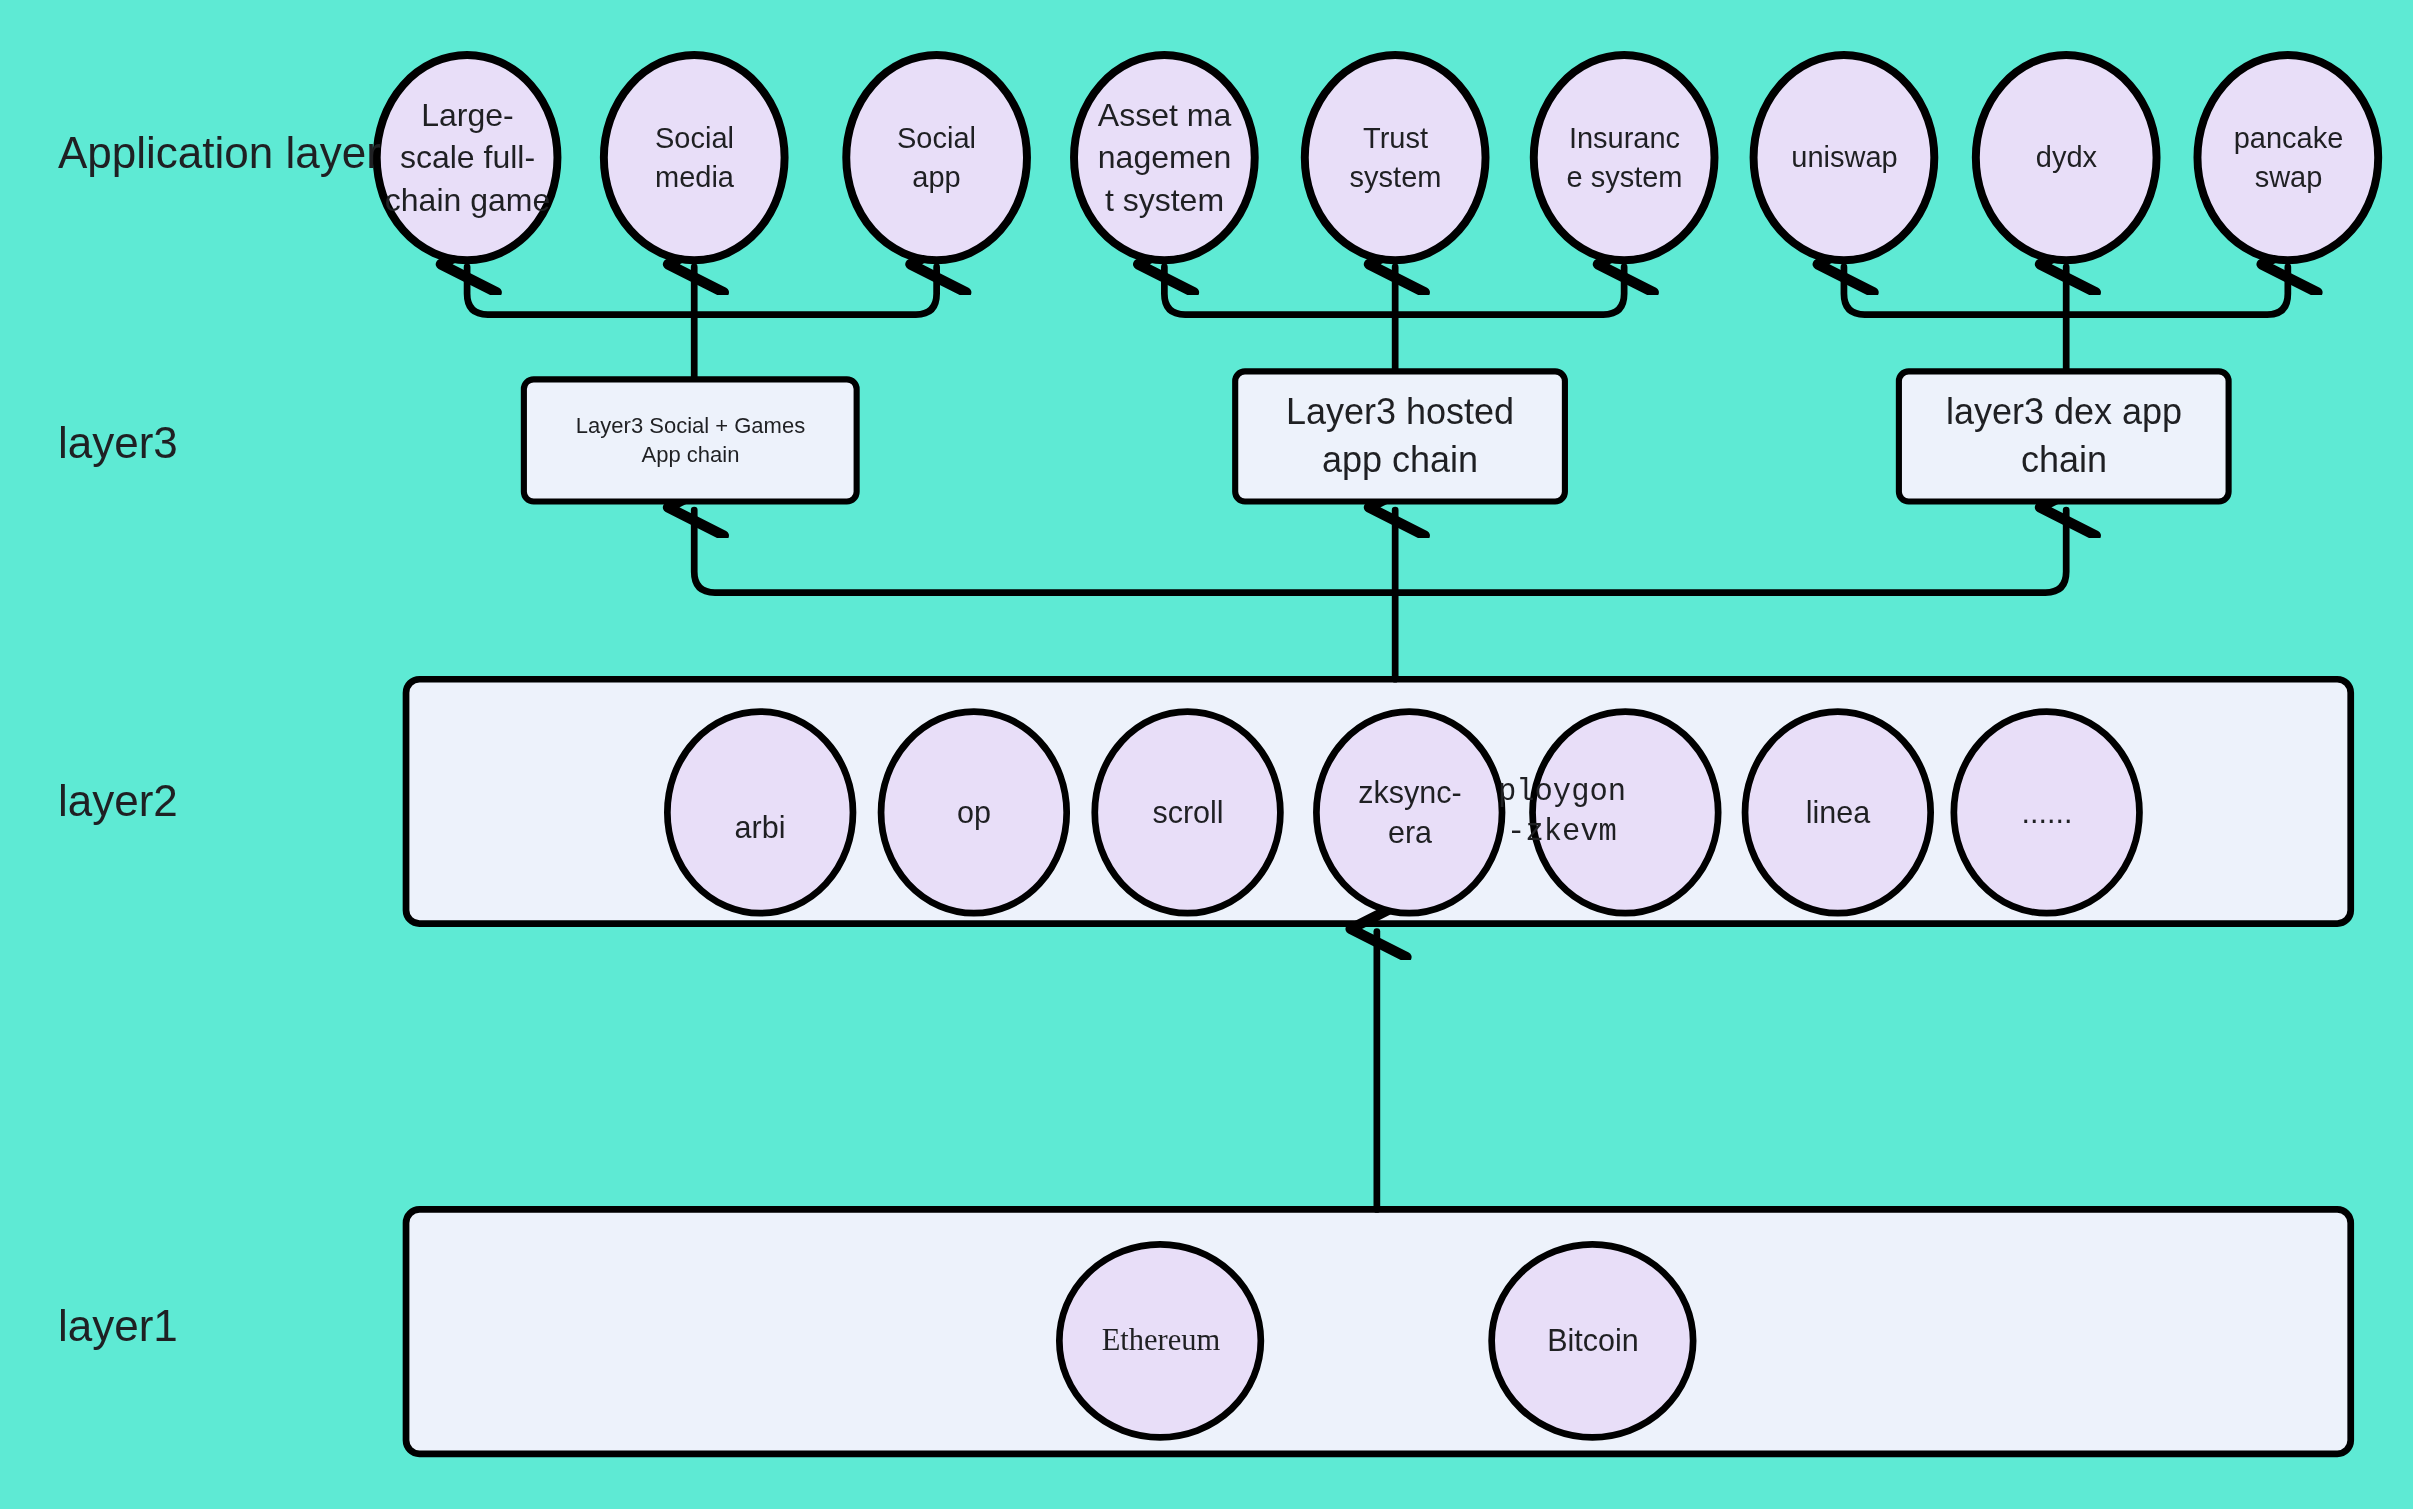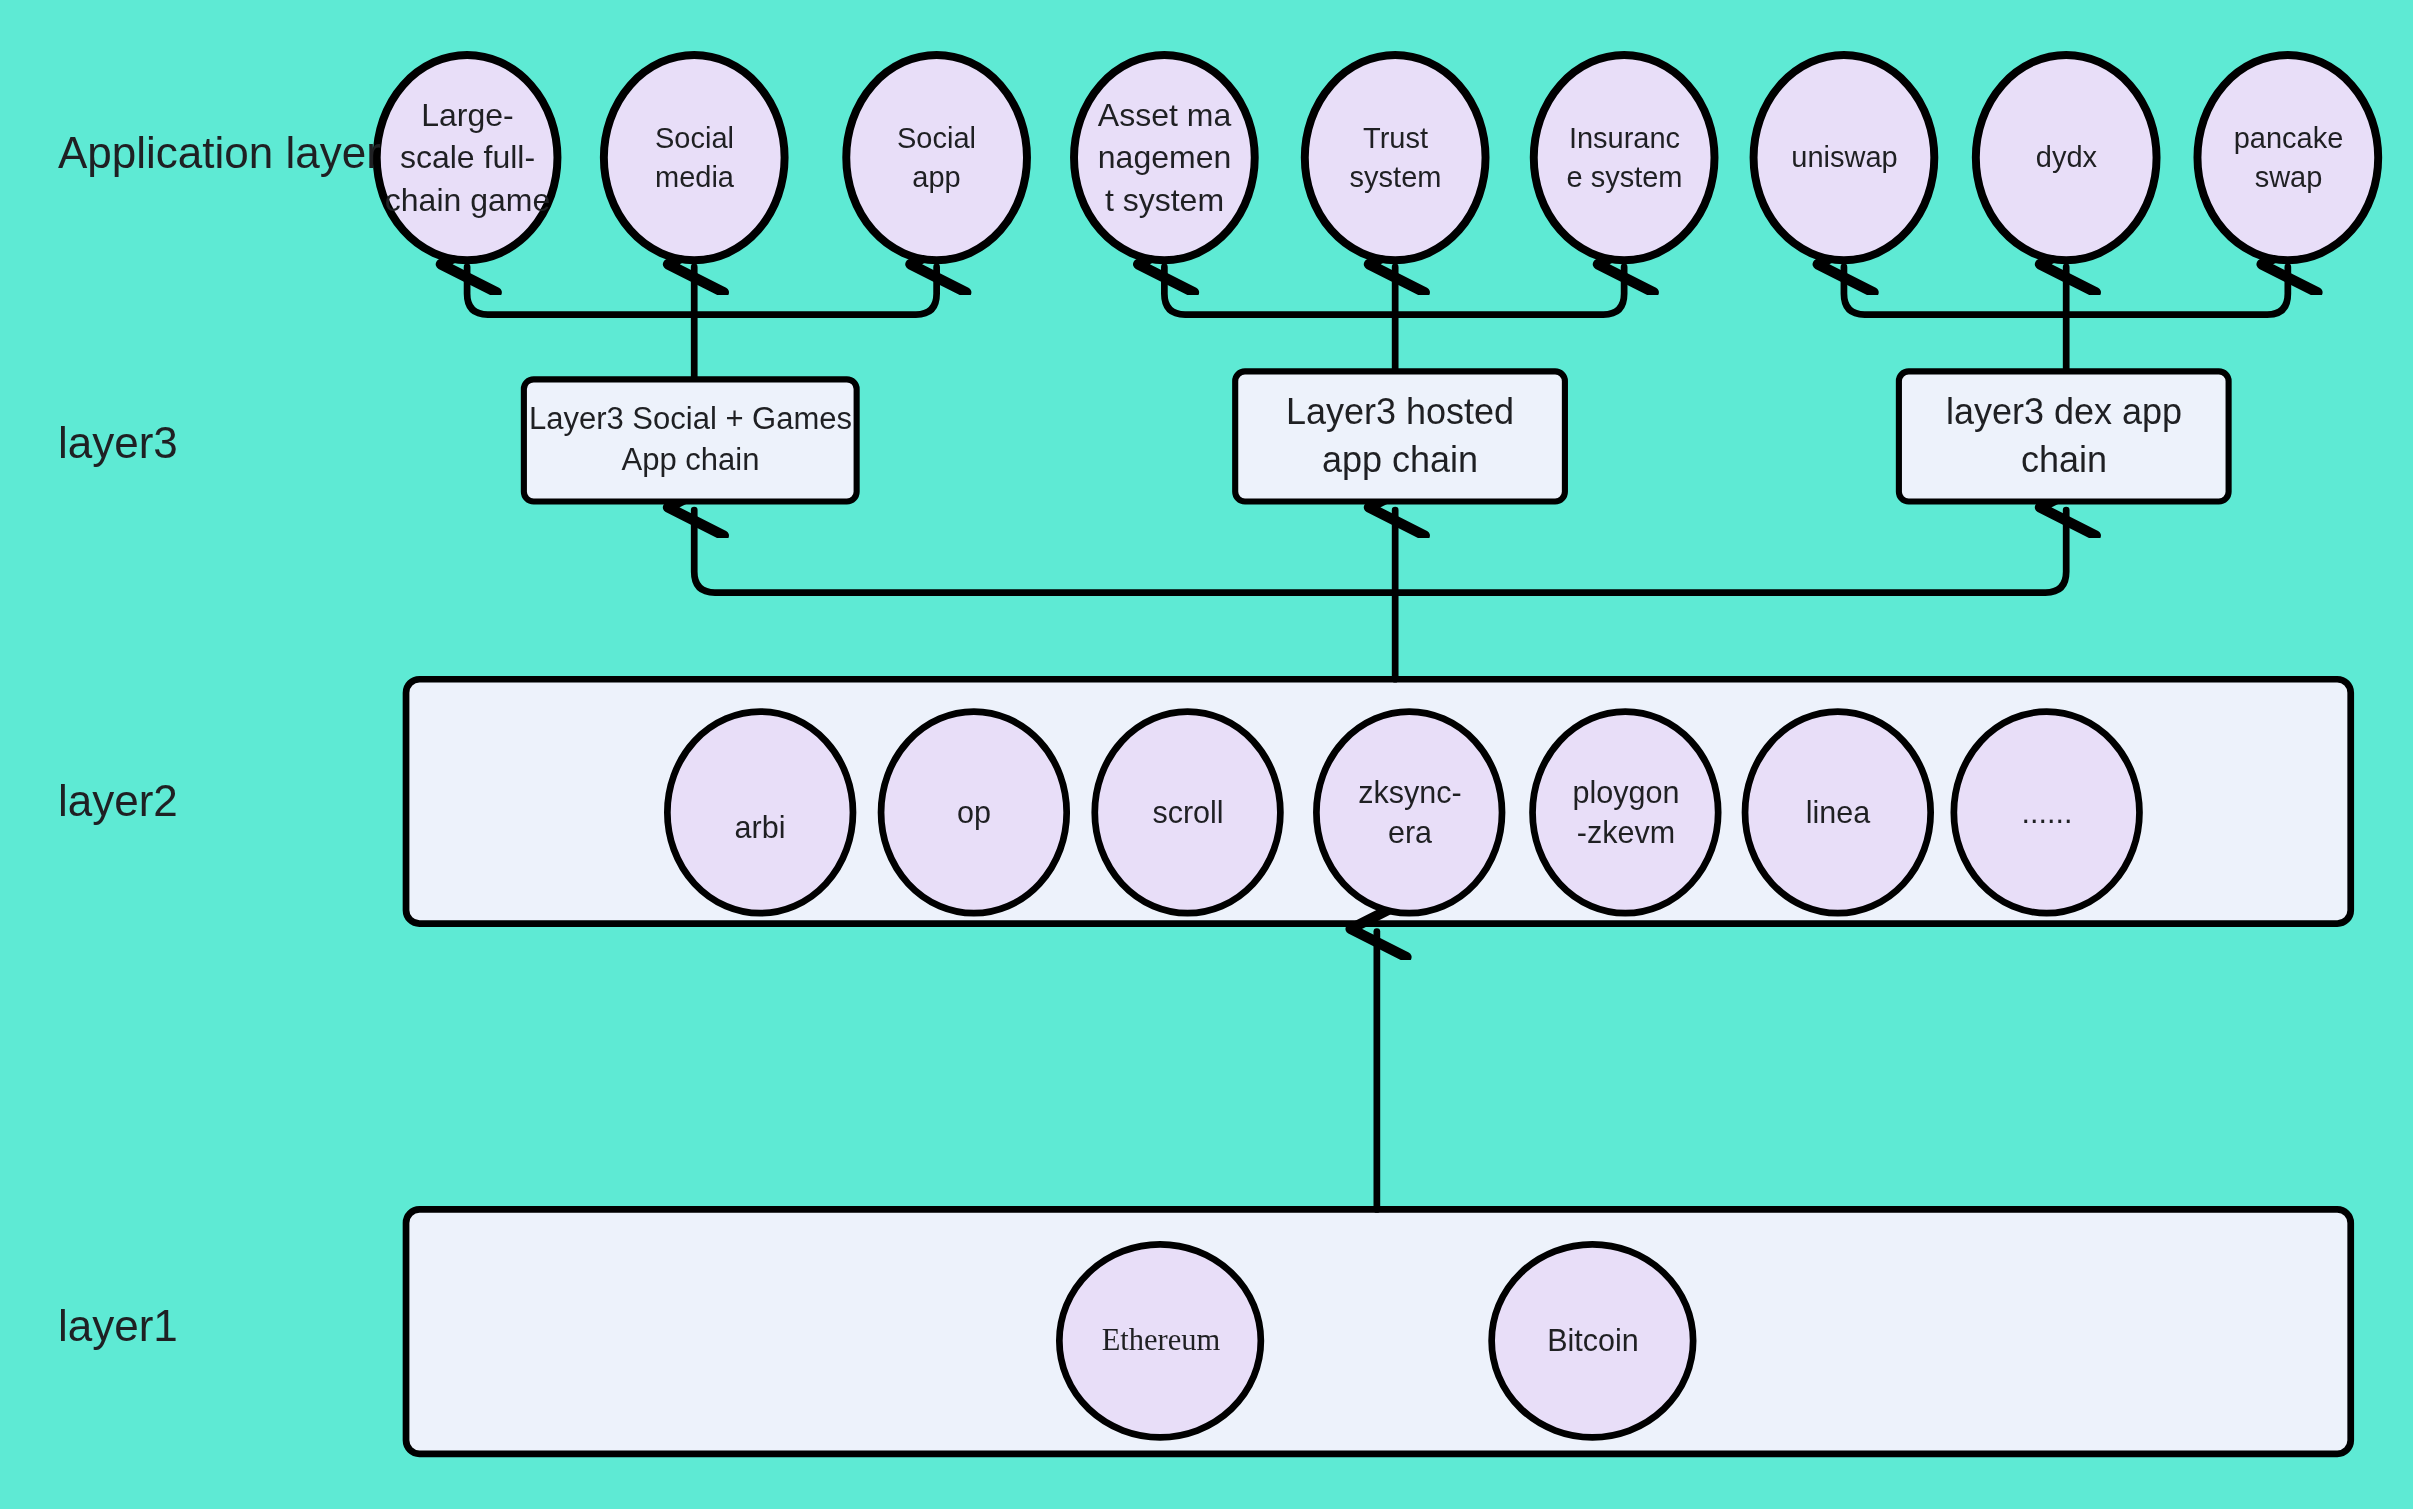--- a/index.html
+++ b/index.html
@@ -40,21 +40,21 @@
     justify-content: center;
     text-align: center;
     color: #1f2023;
     line-height: 1.32;
     pointer-events: none;
     white-space: pre-line;
   }
   .app-node-text { font-size: 29px; }
   .app-node-text.small { font-size: 32px; }
   .l3-node-text  { font-size: 36px; }
-  .l3-node-text.small { font-size: 31px; }
+  .l3-node-text.small { font-size: 22px; }
   .l2-node-text  { font-size: 30.5px; }
   .l1-node-text  { font-size: 30.5px; }
 </style>
 </head>
 <body>
 
 <div id="stage">
 
   <svg id="diagram-svg" viewBox="0 0 3952 2472" preserveAspectRatio="none">
     <defs>
@@ -134,21 +134,21 @@
 e system</div>
       <div class="shape-text app-node-text" style="left: 1754px; top: 55px; width: 181px; height: 205px;">uniswap</div>
       <div class="shape-text app-node-text" style="left: 1976px; top: 55px; width: 181px; height: 205px;">dydx</div>
       <div class="shape-text app-node-text" style="left: 2198px; top: 55px; width: 181px; height: 205px;">pancake
 swap</div>
       <div class="shape-text l2-node-text" style="left: 667px; top: 726px; width: 186px; height: 202px;">arbi</div>
       <div class="shape-text l2-node-text" style="left: 881px; top: 711px; width: 186px; height: 202px;">op</div>
       <div class="shape-text l2-node-text" style="left: 1095px; top: 711px; width: 186px; height: 202px;">scroll</div>
       <div class="shape-text l2-node-text" style="left: 1317px; top: 711px; width: 186px; height: 202px;">zksync-
 era</div>
-      <div class="shape-text l2-node-text" style="left: 1533px; top: 711px; width: 186px; height: 202px;">ploygon
+      <div class="shape-text l2-node-text" style="left: 1469px; top: 711px; width: 186px; height: 202px; font-family: Liberation Mono, monospace;">ploygon
 -zkevm</div>
       <div class="shape-text l2-node-text" style="left: 1745px; top: 711px; width: 186px; height: 202px;">linea</div>
       <div class="shape-text l2-node-text" style="left: 1954px; top: 711px; width: 186px; height: 202px;">......</div>
       <div class="shape-text l1-node-text" style="left: 1060px; top: 1244px; width: 202px; height: 193px; font-family: Liberation Serif, serif;">Ethereum</div>
       <div class="shape-text l1-node-text" style="left: 1492px; top: 1244px; width: 202px; height: 193px;">Bitcoin</div>
       <div class="shape-text l3-node-text small" style="left: 524px; top: 379px; width: 333px; height: 122px;">Layer3 Social + Games
 App chain</div>
       <div class="shape-text l3-node-text" style="left: 1235px; top: 371px; width: 330px; height: 130px;">Layer3 hosted
 app chain</div>
       <div class="shape-text l3-node-text" style="left: 1899px; top: 371px; width: 330px; height: 130px;">layer3 dex app

